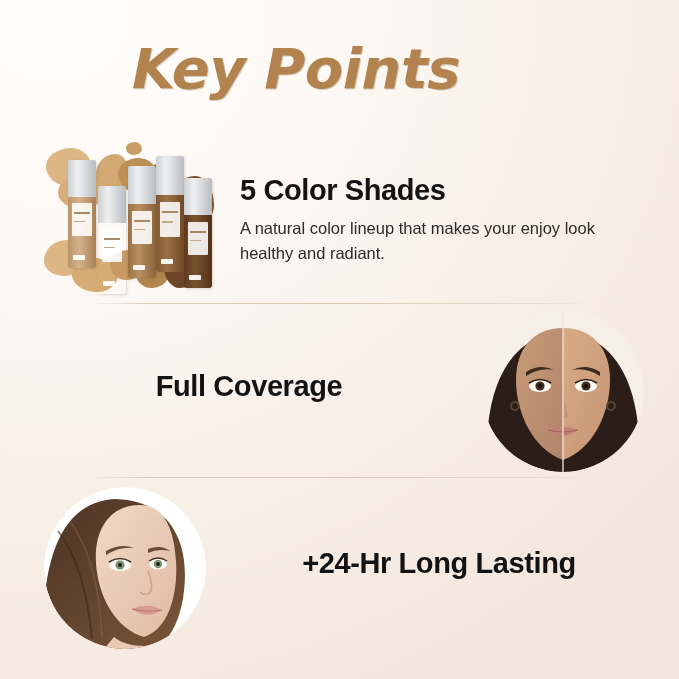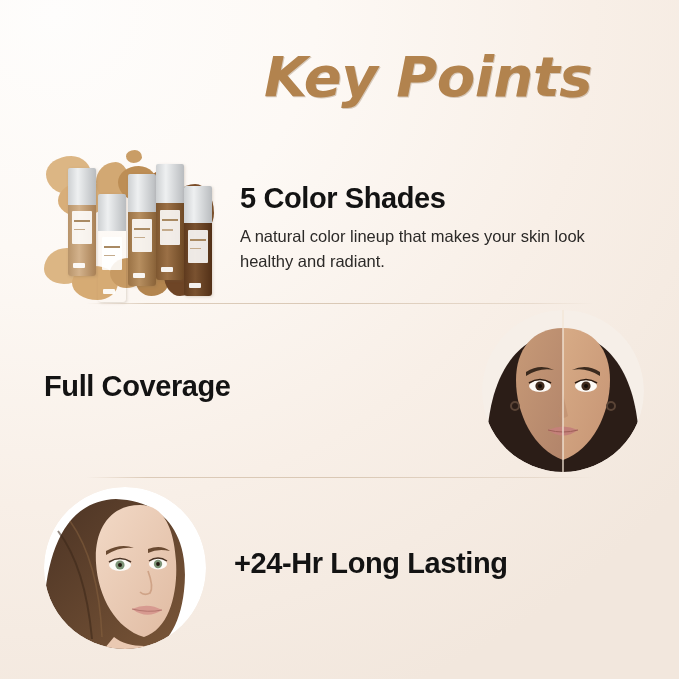--- a/index.html
+++ b/index.html
@@ -19,24 +19,24 @@
     width: 679px;
     height: 679px;
     background:
       radial-gradient(ellipse 120% 110% at 8% 2%, #fefdfc 0%, #fdf9f5 32%, #f8efe7 66%, #f2e7dd 100%);
     overflow: hidden;
   }
 
   
   .title-wrap {
     position: absolute;
-    top: 44px;
+    top: 36px;
     left: 0;
     width: 592px;
-    text-align: right;
+    text-align: center;
   }
   .title {
     display: inline-block;
     font-family: "DejaVu Sans", sans-serif;
     font-size: 56px;
     font-weight: 700;
     font-style: italic;
     letter-spacing: -0.5px;
     color: #b2834e;
     text-shadow: 1px 1px 0 rgba(120, 84, 42, 0.28);
@@ -57,26 +57,26 @@
   }
   #divider-1 { top: 303px; }
   #divider-2 { top: 477px; }
 
   
   .row {
     position: absolute;
     display: flex;
     align-items: center;
   }
-  #row-shades   { top: 148px; left: 44px;  width: 600px; height: 160px; }
+  #row-shades   { top: 140px; left: 44px;  width: 600px; height: 160px; }
   #row-coverage { top: 306px; left: 44px;  width: 600px; height: 170px; }
-  #row-lasting  { top: 482px; left: 44px;  width: 600px; height: 172px; }
+  #row-lasting  { top: 482px; left: 44px;  width: 600px; height: 172px; text-align: center; }
 
   .text-col { flex: 1 1 auto; }
-  .text-col.right-align { text-align: left; }
+  .text-col.right-align { text-align: center; }
 
   .heading {
     font-family: "Liberation Sans", sans-serif;
     font-size: 29px;
     font-weight: 700;
     color: #131313;
     letter-spacing: -0.4px;
     line-height: 1.15;
     margin: 0 0 9px 0;
   }
@@ -247,21 +247,21 @@
         <div class="label">
             <i></i>
             <i></i>
           </div>
         <div class="shade-no"></div>
       </div>
     </div>
 
     <div class="text-col" style="padding-left:16px;">
       <h2 class="heading">5 Color Shades</h2>
-      <p class="body-text" style="max-width:372px;">A natural color lineup that makes your skin look healthy and radiant.</p>
+      <p class="body-text" style="max-width:372px;">A natural color lineup that makes your enjoy look healthy and radiant.</p>
     </div>
   </div>
 
   <div class="row" id="row-coverage">
     <div class="text-col right-align" style="padding-right:14px;">
       <h2 class="heading">Full Coverage</h2>
     </div>
 
     <div class="photo-circle" id="photo-coverage">
       <svg viewBox="0 0 162 162" xmlns="http://www.w3.org/2000/svg">

